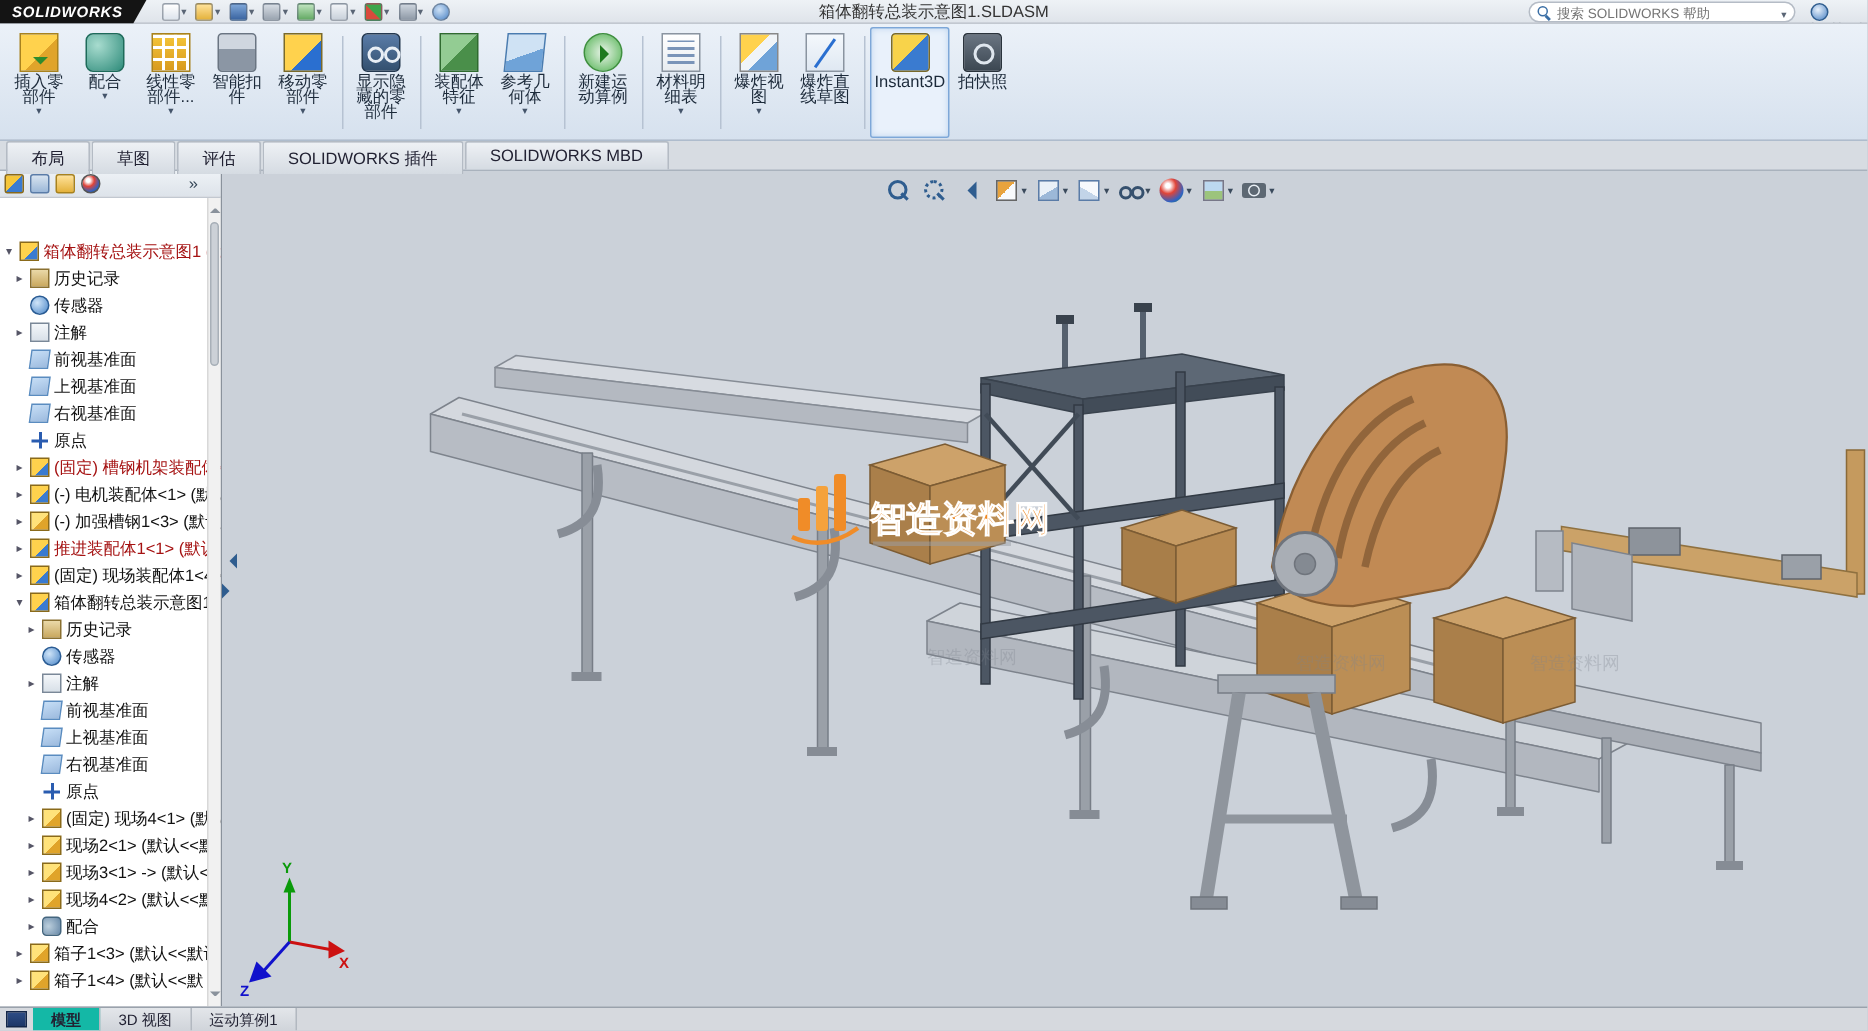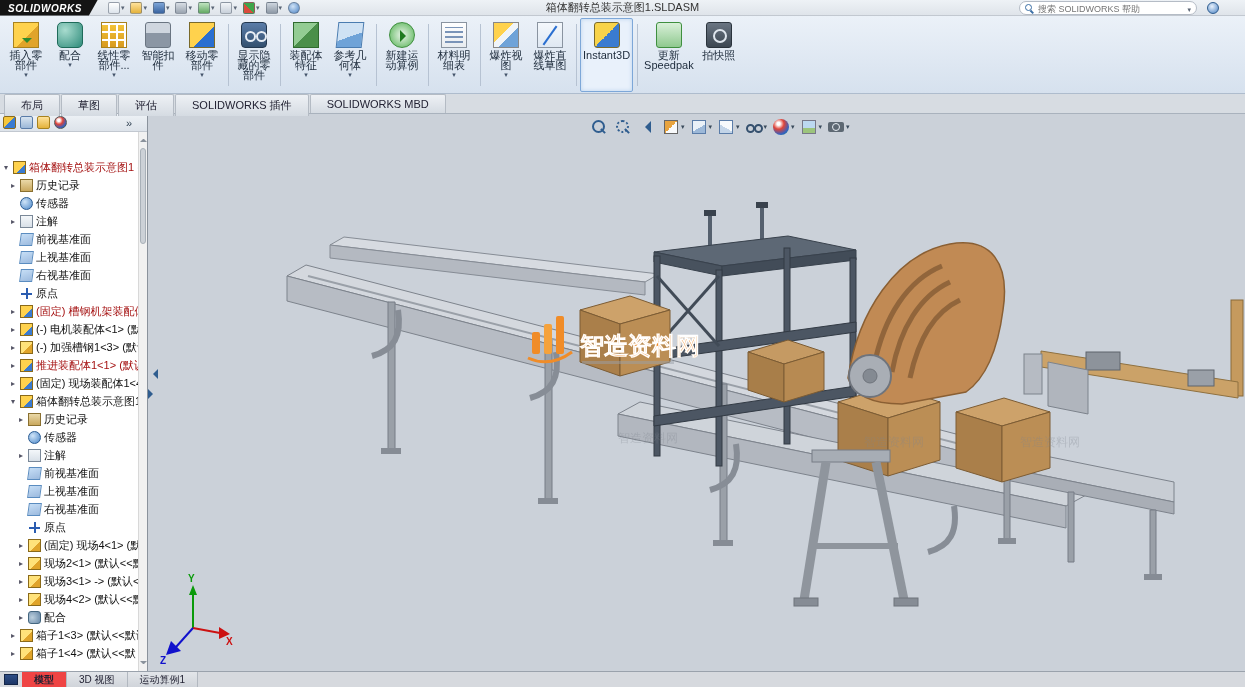--- a/index.html
+++ b/index.html
@@ -125,21 +125,21 @@
 .vi-cam::before{content:"";position:absolute;left:1px;right:1px;top:4px;bottom:4px;background:#5d6873;border-radius:2px}
 .vi-cam::after{content:"";position:absolute;width:6px;height:6px;border:1px solid #e8eef4;border-radius:50%;left:5px;top:5px}
 .splitter{position:absolute;left:0;top:244px;width:10px;height:52px;display:flex;flex-direction:column;gap:10px;align-items:center;justify-content:center}
 .sp-l{width:0;height:0;border:5px solid transparent;border-right-color:#2f5d8f}
 .sp-r{width:0;height:0;border:5px solid transparent;border-left-color:#2f5d8f}
 
 
 .statusbar{position:absolute;left:0;right:0;bottom:0;height:16px;background:#d6d9de;border-top:1px solid #9aa2ac;display:flex;align-items:stretch;font-size:10px;z-index:30}
 .sb-grid{width:14px;height:11px;margin:2px 4px;background:linear-gradient(#2e4d86,#1d3767);border:1px solid #142648}
 .stab{padding:1px 12px;border-right:1px solid #b2b8c0;display:flex;align-items:center;color:#223;background:linear-gradient(#e3e6ea,#d0d4da)}
-.stab.active{background:#ef4444;font-weight:bold}
+.stab.active{background:#14b8a6;font-weight:bold}
 </style>
 </head>
 <body>
 
 <div class="titlebar">
   <div class="logo">SOLIDWORKS</div>
   <div class="qtools">
 
       <span class="qtool">
         <span class="qi qi-new"></span>
@@ -280,26 +280,20 @@
 线草图</span>
       <span class="rcaret"></span>
     </div>
 
     <div class="rbtn active sep">
       <span class="ricon ic-instant3d"></span>
       <span class="rlabel">Instant3D</span>
       <span class="rcaret"></span>
     </div>
 
-    <div class="rbtn sep">
-      <span class="ricon ic-speedpak"></span>
-      <span class="rlabel">更新
-Speedpak</span>
-      <span class="rcaret"></span>
-    </div>
 
     <div class="rbtn">
       <span class="ricon ic-snapshot"></span>
       <span class="rlabel">拍快照</span>
       <span class="rcaret"></span>
     </div>
   </div>
 
 <div class="tabrow">
 

